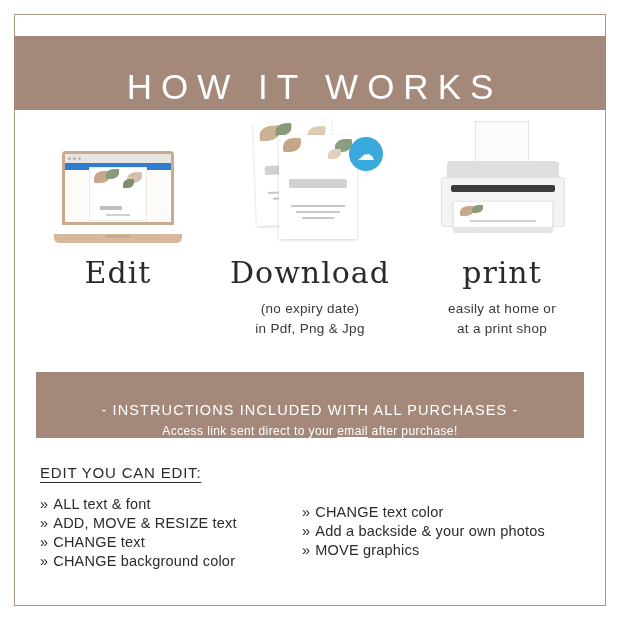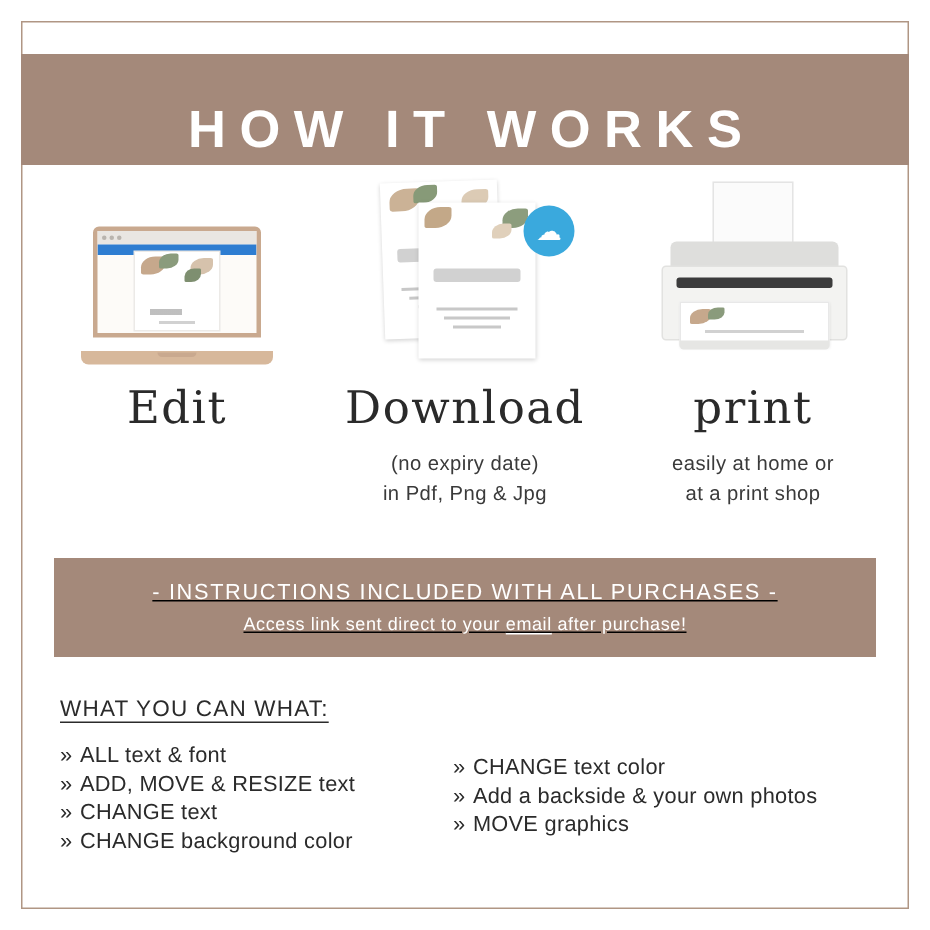--- a/index.html
+++ b/index.html
@@ -28,21 +28,21 @@
     width: 592px; height: 74px;
     background: #a4897a;
     display: flex;
     align-items: center;
     justify-content: center;
   }
   .title-text {
     color: #ffffff;
     font-family: "Liberation Sans", sans-serif;
     font-size: 35px;
-    font-weight: 700;
+    font-weight: 400;
     letter-spacing: 9px;
     text-indent: 9px;
     margin-top: 28px;
   }
 
   
   .steps {
     position: absolute;
     left: 22px; top: 118px;
     width: 576px; height: 230px;
@@ -187,23 +187,22 @@
 
   
   .instructions {
     position: absolute;
     left: 36px; top: 372px;
     width: 548px; height: 66px;
     background: #a4897a;
     display: flex;
     flex-direction: column;
     align-items: center;
-    justify-content: center;
+    justify-content: flex-end;
     gap: 6px;
-    text-decoration: underline;
   }
   .instr-line1 {
     color: #ffffff;
     font-size: 14.5px;
     letter-spacing: 1.1px;
   }
   .instr-line2 {
     color: #ffffff;
     font-size: 12px;
     letter-spacing: .4px;
@@ -337,21 +336,21 @@
 
   </div>
 
   <div class="instructions">
     <div class="instr-line1">- INSTRUCTIONS INCLUDED WITH ALL PURCHASES -</div>
     <div class="instr-line2">
       <span>Access link sent direct to your </span><u>email</u><span> after purchase!</span>
     </div>
   </div>
 
-  <div class="edit-heading">WHAT YOU CAN WHAT:</div>
+  <div class="edit-heading">EDIT YOU CAN EDIT:</div>
 
   <div class="edit-cols">
     <div class="edit-col left">
       <div class="edit-item">
         <span class="marker">»</span><span>ALL text &amp; font</span>
       </div>
       <div class="edit-item">
         <span class="marker">»</span><span>ADD, MOVE &amp; RESIZE text</span>
       </div>
       <div class="edit-item">

